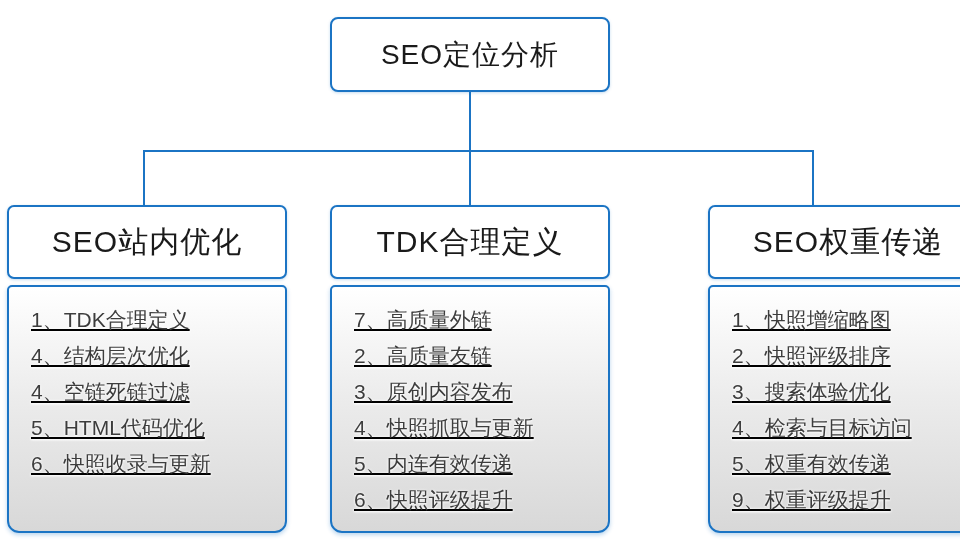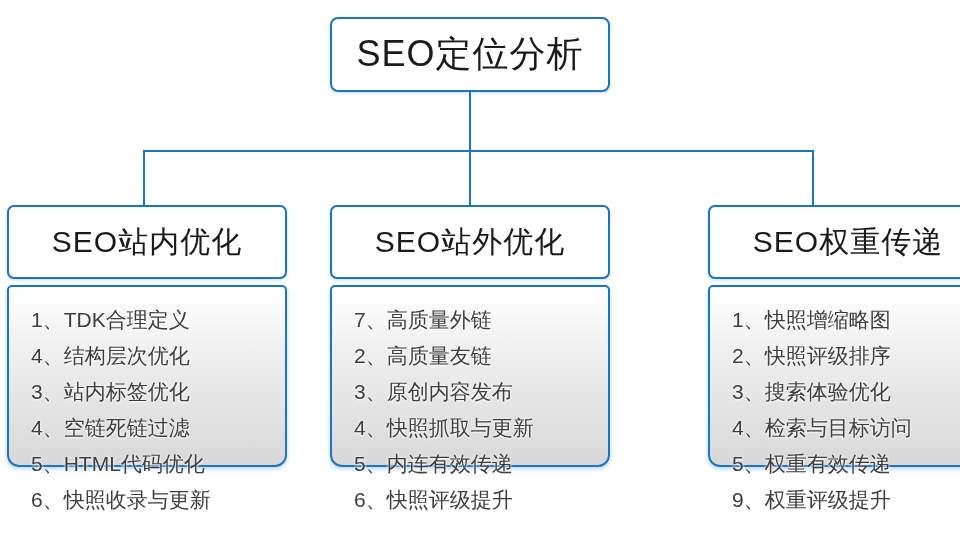--- a/index.html
+++ b/index.html
@@ -34,21 +34,21 @@
     box-sizing: border-box;
     background: #ffffff;
     border: 2px solid #1b74c4;
     border-radius: 8px;
     display: flex;
     align-items: center;
     justify-content: center;
     box-shadow: 0 1px 3px rgba(27,116,196,0.25);
   }
   .root-box .title-text {
-    font-size: 36px;
+    font-size: 28px;
     color: #1a1a1a;
     letter-spacing: 1px;
     white-space: nowrap;
   }
 
   
   .col {
     position: absolute;
     top: 205px;
     width: 280px;
@@ -73,26 +73,27 @@
     font-size: 30px;
     color: #1a1a1a;
     letter-spacing: 1px;
     white-space: nowrap;
   }
 
   .col-body {
     box-sizing: border-box;
     margin-top: 6px;
     width: 100%;
-    height: 182px;
+    height: 248px;
     background: linear-gradient(180deg, #ffffff 0%, #ececec 45%, #d8d8d8 100%);
     border: 2px solid #1b74c4;
     border-radius: 5px 5px 12px 12px;
     padding: 15px 10px 0 22px;
     box-shadow: 0 2px 4px rgba(27,116,196,0.3);
+    text-decoration: underline;
   }
   .list-item {
     font-size: 21px;
     line-height: 36px;
     color: #3d3d3d;
     white-space: nowrap;
     text-shadow: 0 0 3px #ffffff, 0 1px 2px #ffffff;
   }
 </style>
 </head>
@@ -110,30 +111,29 @@
     <span class="title-text">SEO定位分析</span>
   </div>
 
   <div class="col col-1">
     <div class="col-header">
       <span class="title-text">SEO站内优化</span>
     </div>
     <div class="col-body">
       <div class="list-item">1、TDK合理定义</div>
       <div class="list-item">4、结构层次优化</div>
-      <div class="list-item">3、站内标签优化</div>
       <div class="list-item">4、空链死链过滤</div>
       <div class="list-item">5、HTML代码优化</div>
       <div class="list-item">6、快照收录与更新</div>
     </div>
   </div>
 
   <div class="col col-2">
     <div class="col-header">
-      <span class="title-text">SEO站外优化</span>
+      <span class="title-text">TDK合理定义</span>
     </div>
     <div class="col-body">
       <div class="list-item">7、高质量外链</div>
       <div class="list-item">2、高质量友链</div>
       <div class="list-item">3、原创内容发布</div>
       <div class="list-item">4、快照抓取与更新</div>
       <div class="list-item">5、内连有效传递</div>
       <div class="list-item">6、快照评级提升</div>
     </div>
   </div>

